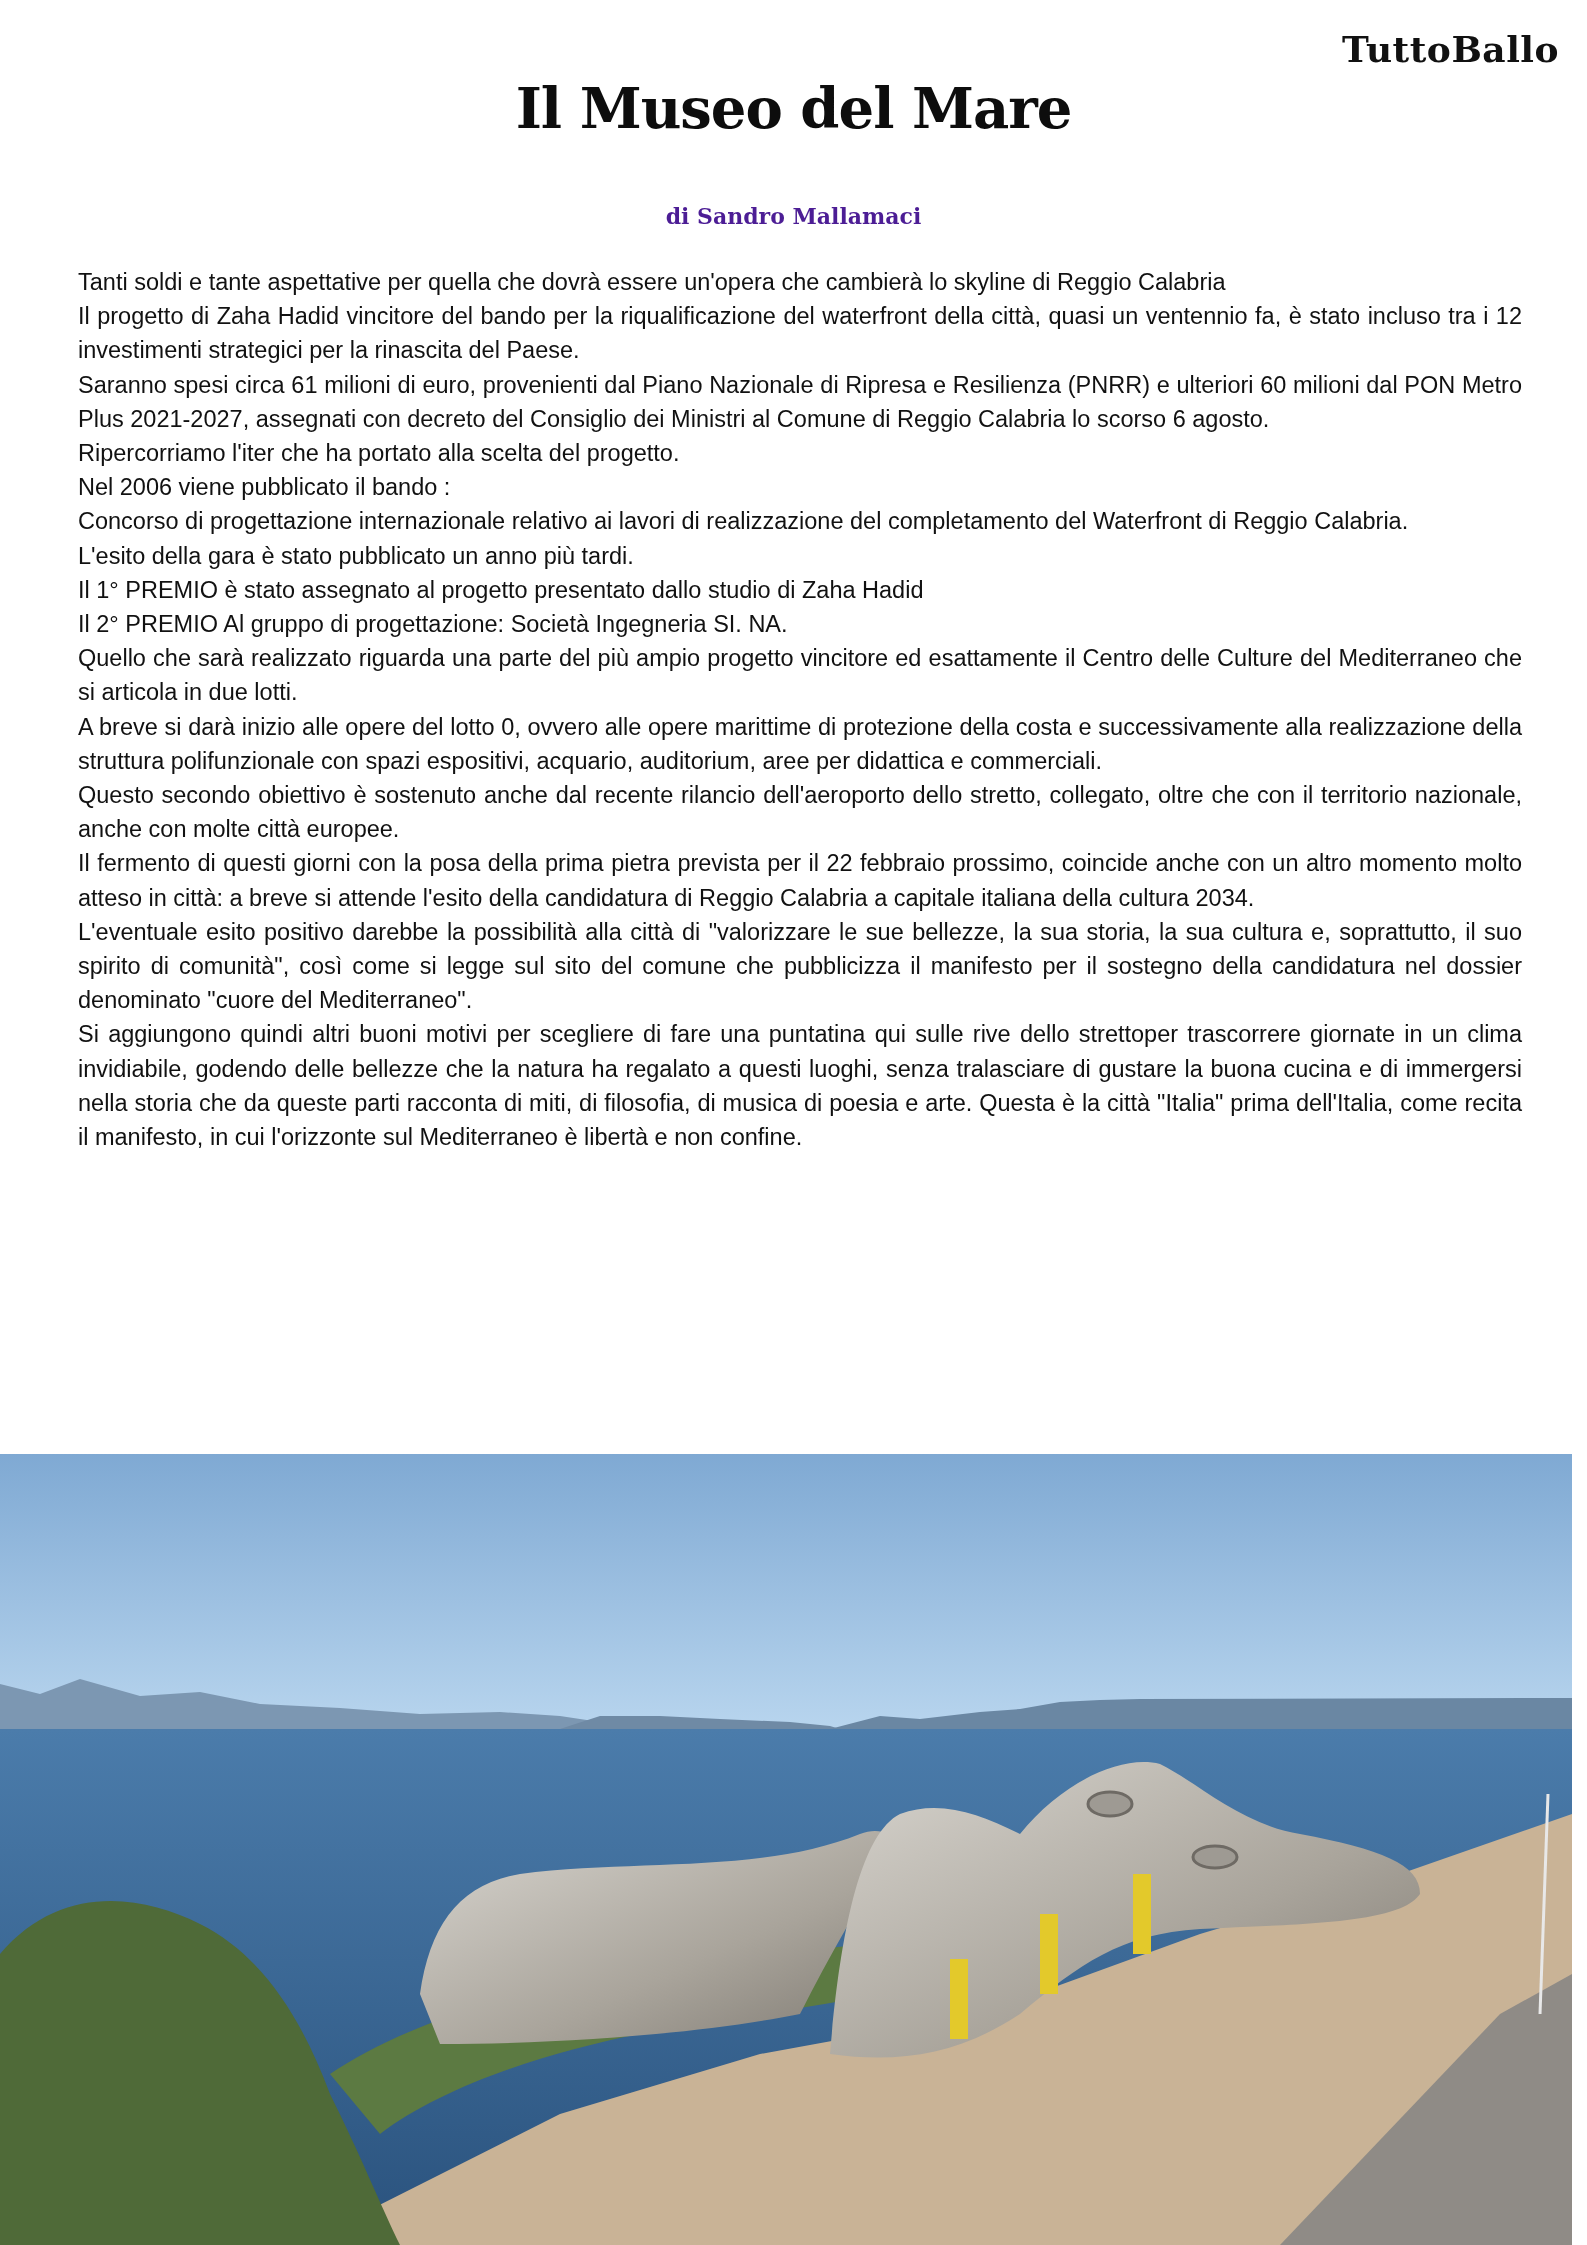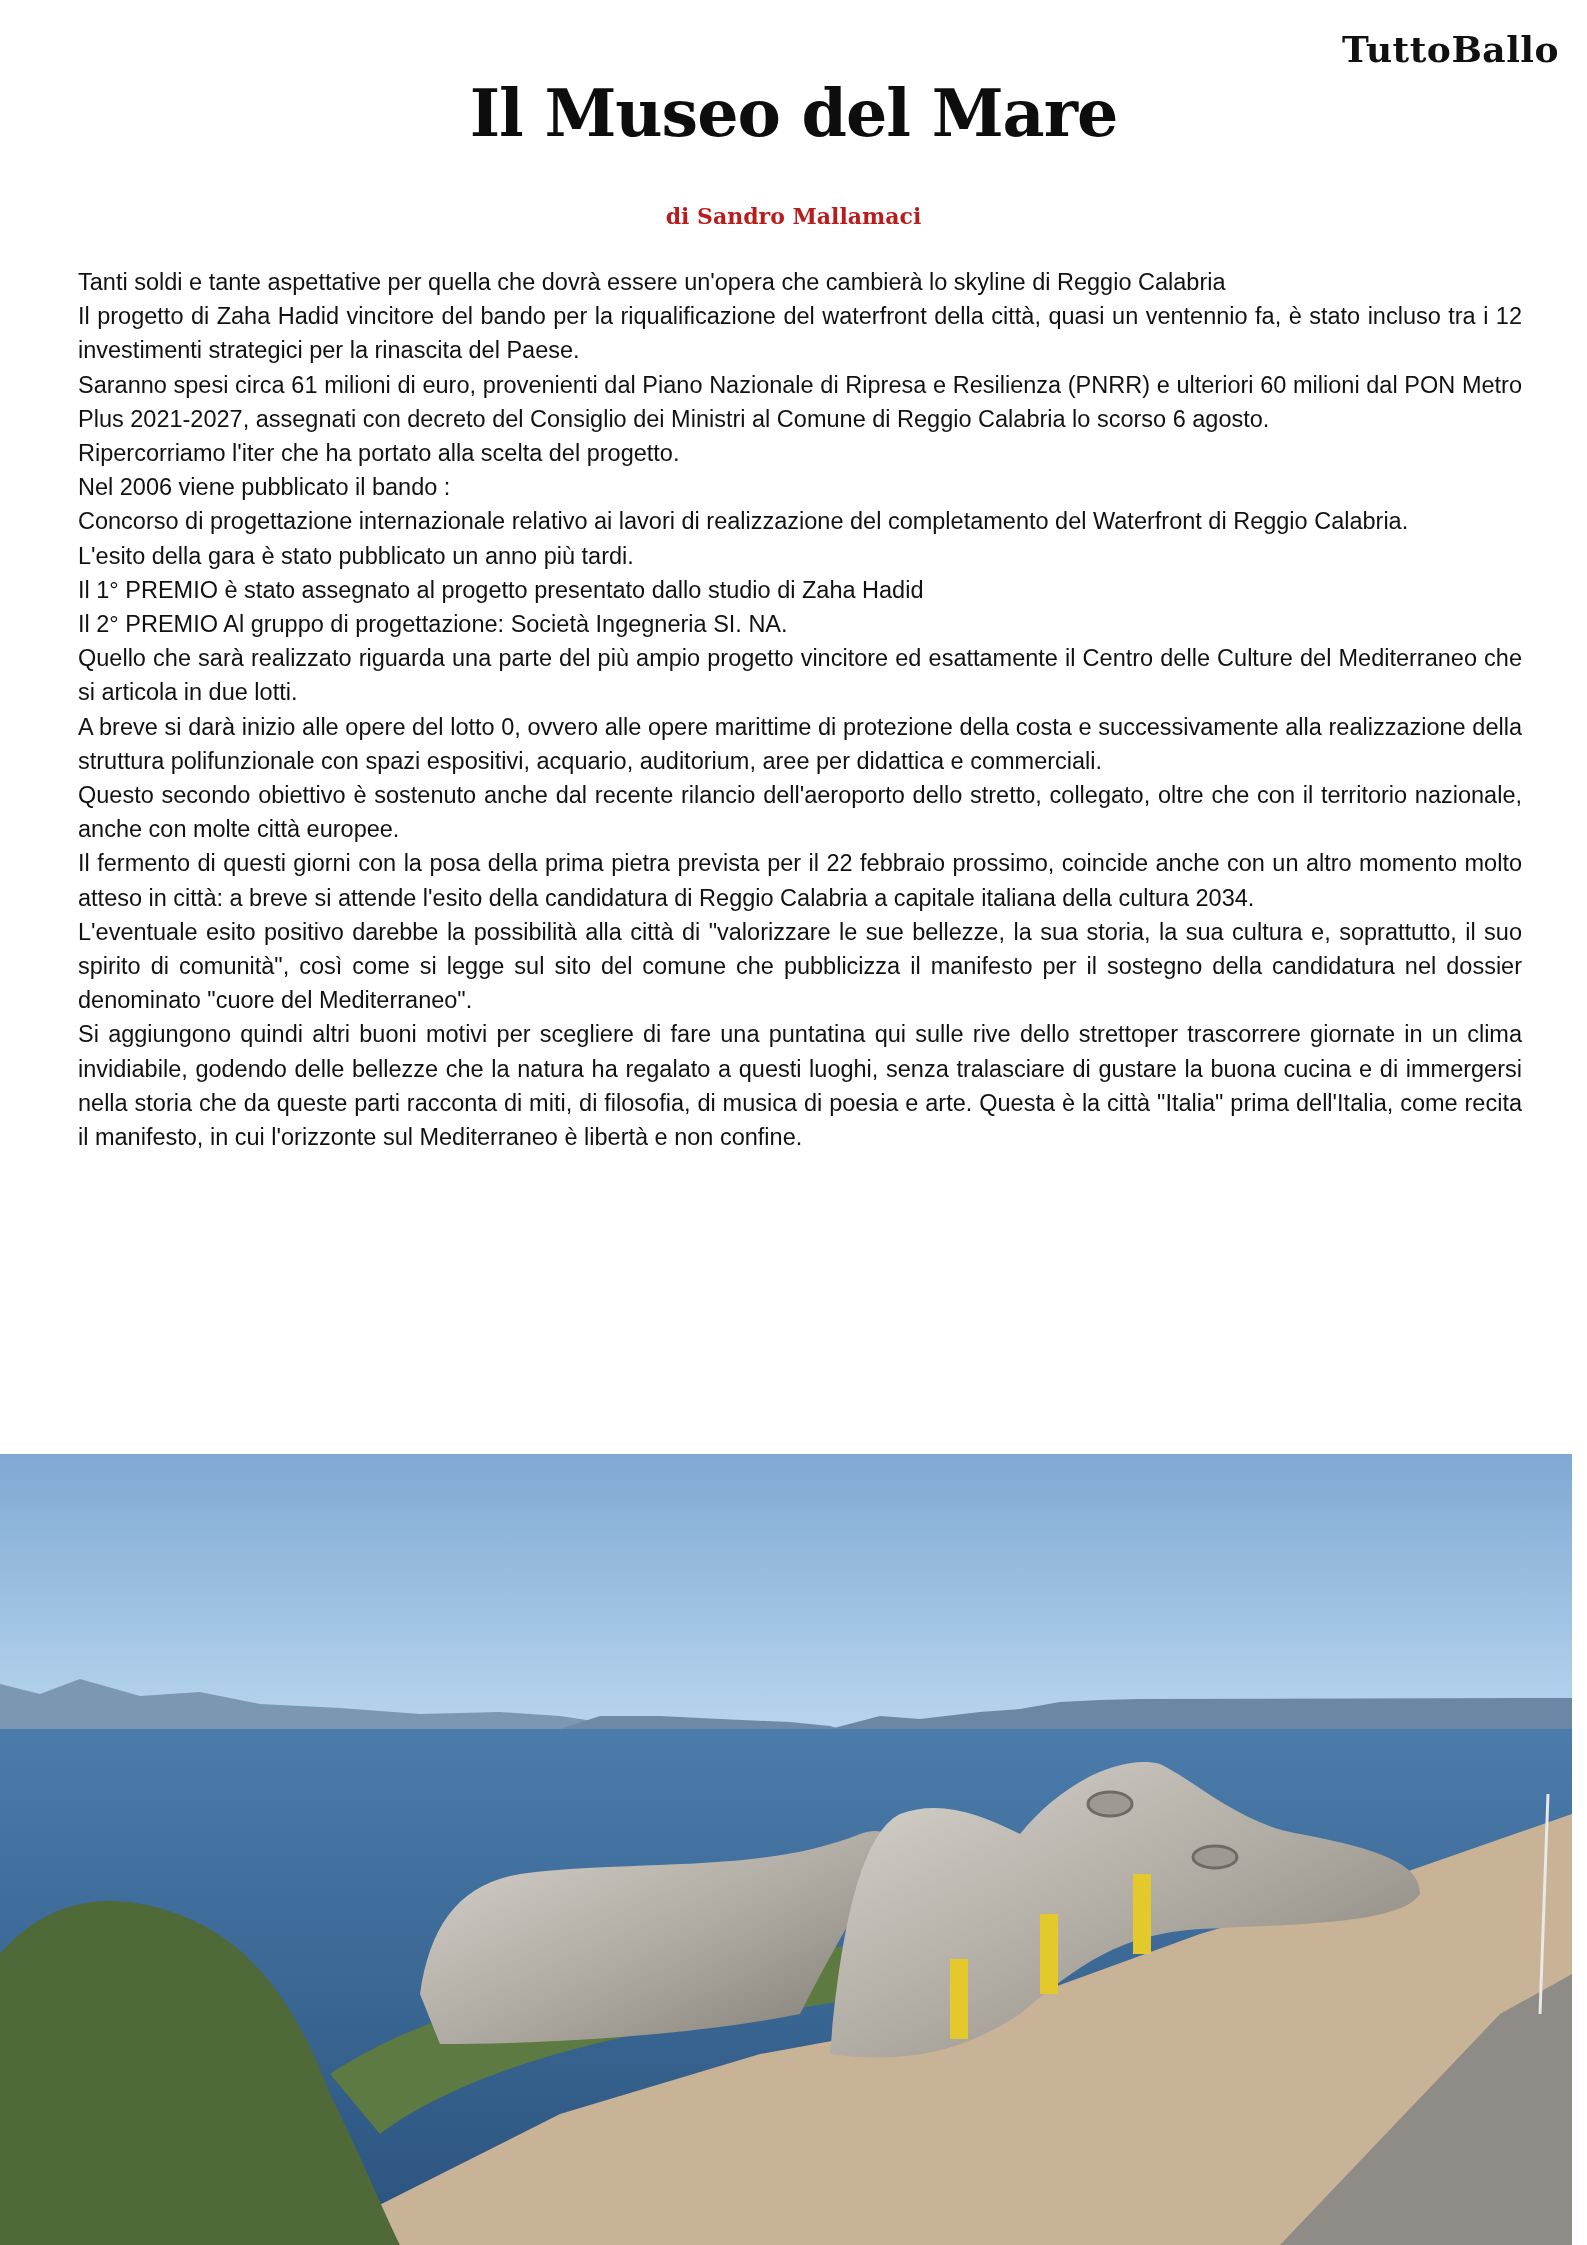--- a/index.html
+++ b/index.html
@@ -5,26 +5,26 @@
   html, body { margin: 0; padding: 0; background: #ffffff; }
   body { width: 1587px; height: 2245px; position: relative; overflow: hidden; }
   .brand {
     position: absolute; right: 28px; top: 28px;
     font-family: "DejaVu Serif", serif; font-weight: bold;
     font-size: 36px; color: #111; letter-spacing: 0.5px;
   }
   .title {
     position: absolute; left: 0; right: 0; top: 78px; text-align: center;
     font-family: "DejaVu Serif", serif; font-weight: bold;
-    font-size: 65px; color: #0d0d0d; letter-spacing: -1px; line-height: 1.1;
+    font-size: 56px; color: #0d0d0d; letter-spacing: -1px; line-height: 1.1;
   }
   .byline {
     position: absolute; left: 0; right: 0; top: 203px; text-align: center;
     font-family: "DejaVu Serif", serif; font-weight: bold;
-    font-size: 22px; color: #b91c1c;
+    font-size: 22px; color: #4c1d95;
   }
   .body-text {
     position: absolute; left: 78px; width: 1444px; top: 265px;
     font-family: "Liberation Sans", sans-serif; font-size: 23.5px;
     line-height: 34.2px; color: #111; text-align: justify;
   }
   .body-text p { margin: 0; }
   .photo {
     position: absolute; left: 0; top: 1454px; width: 1572px; height: 791px;
     overflow: hidden;

